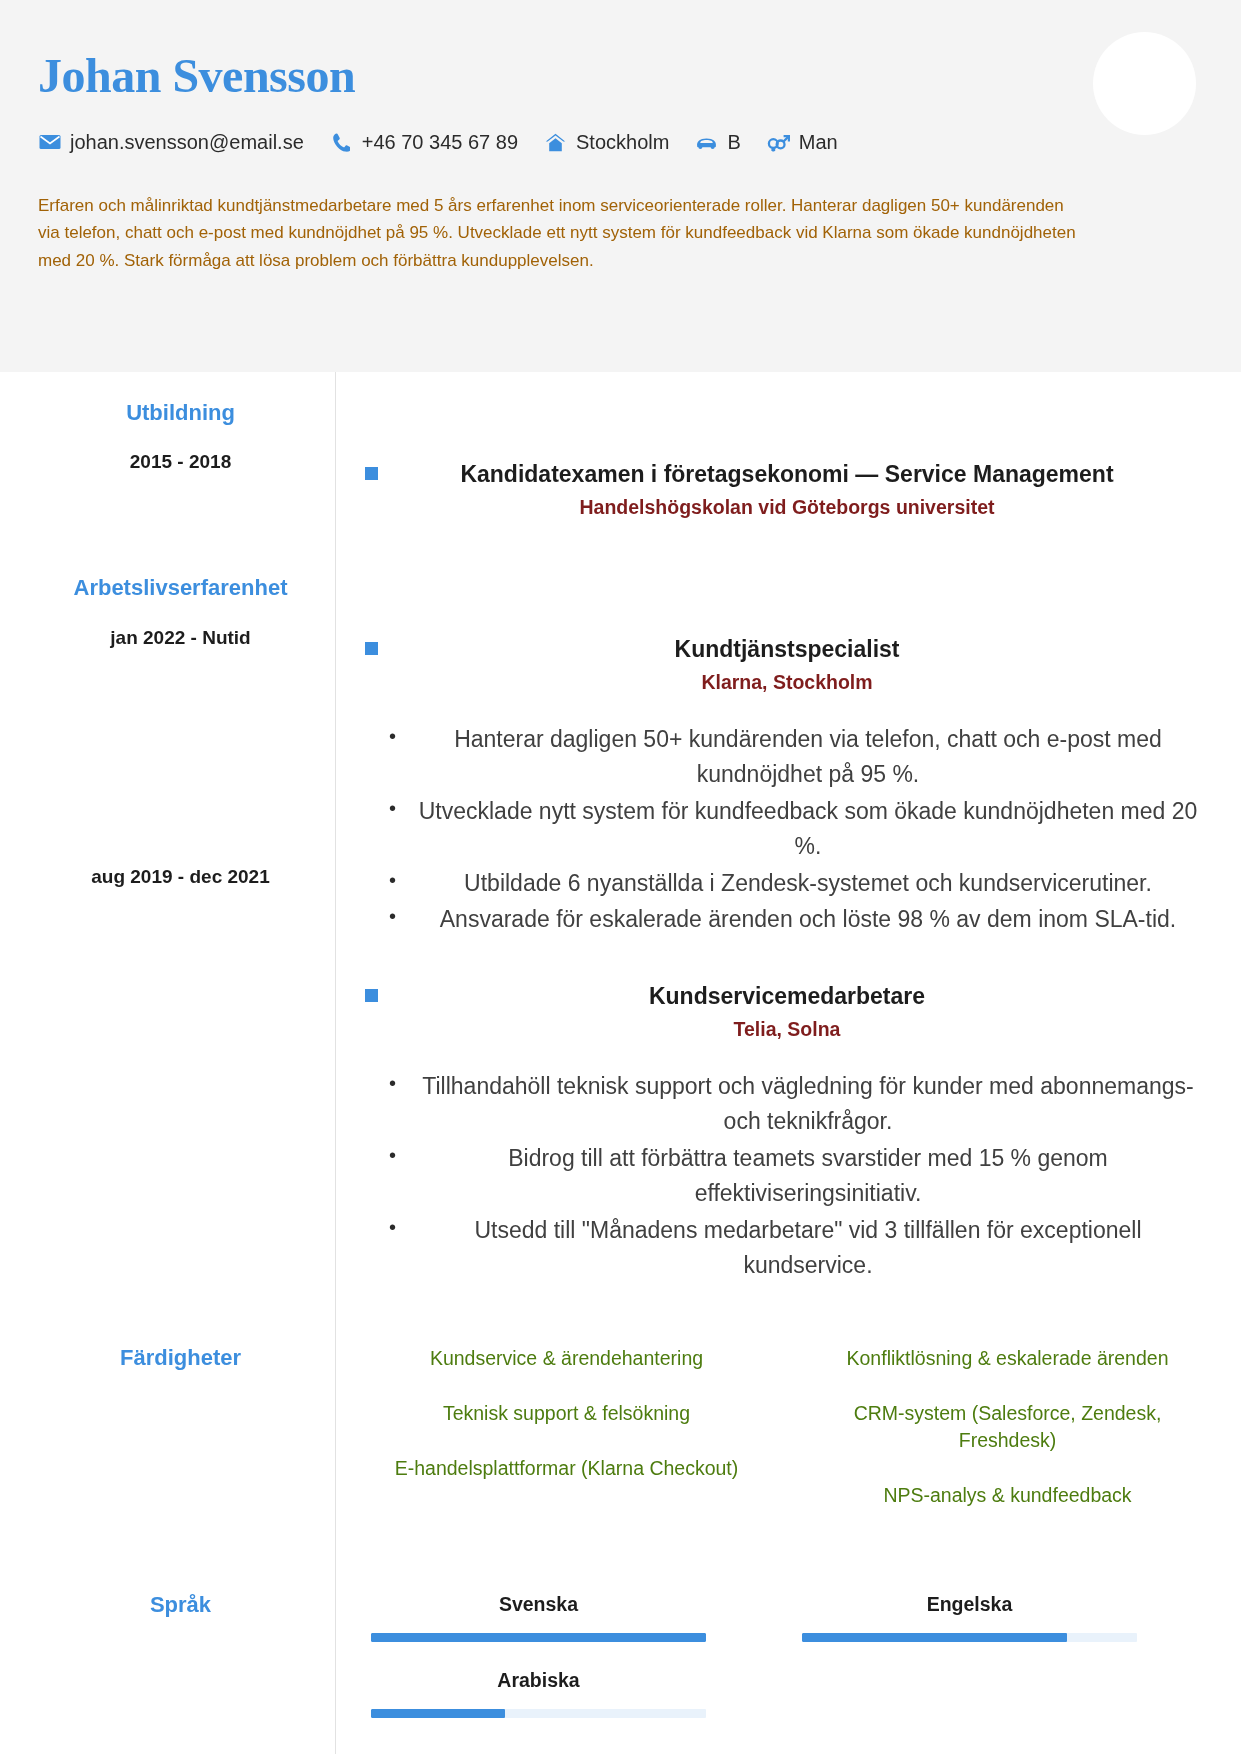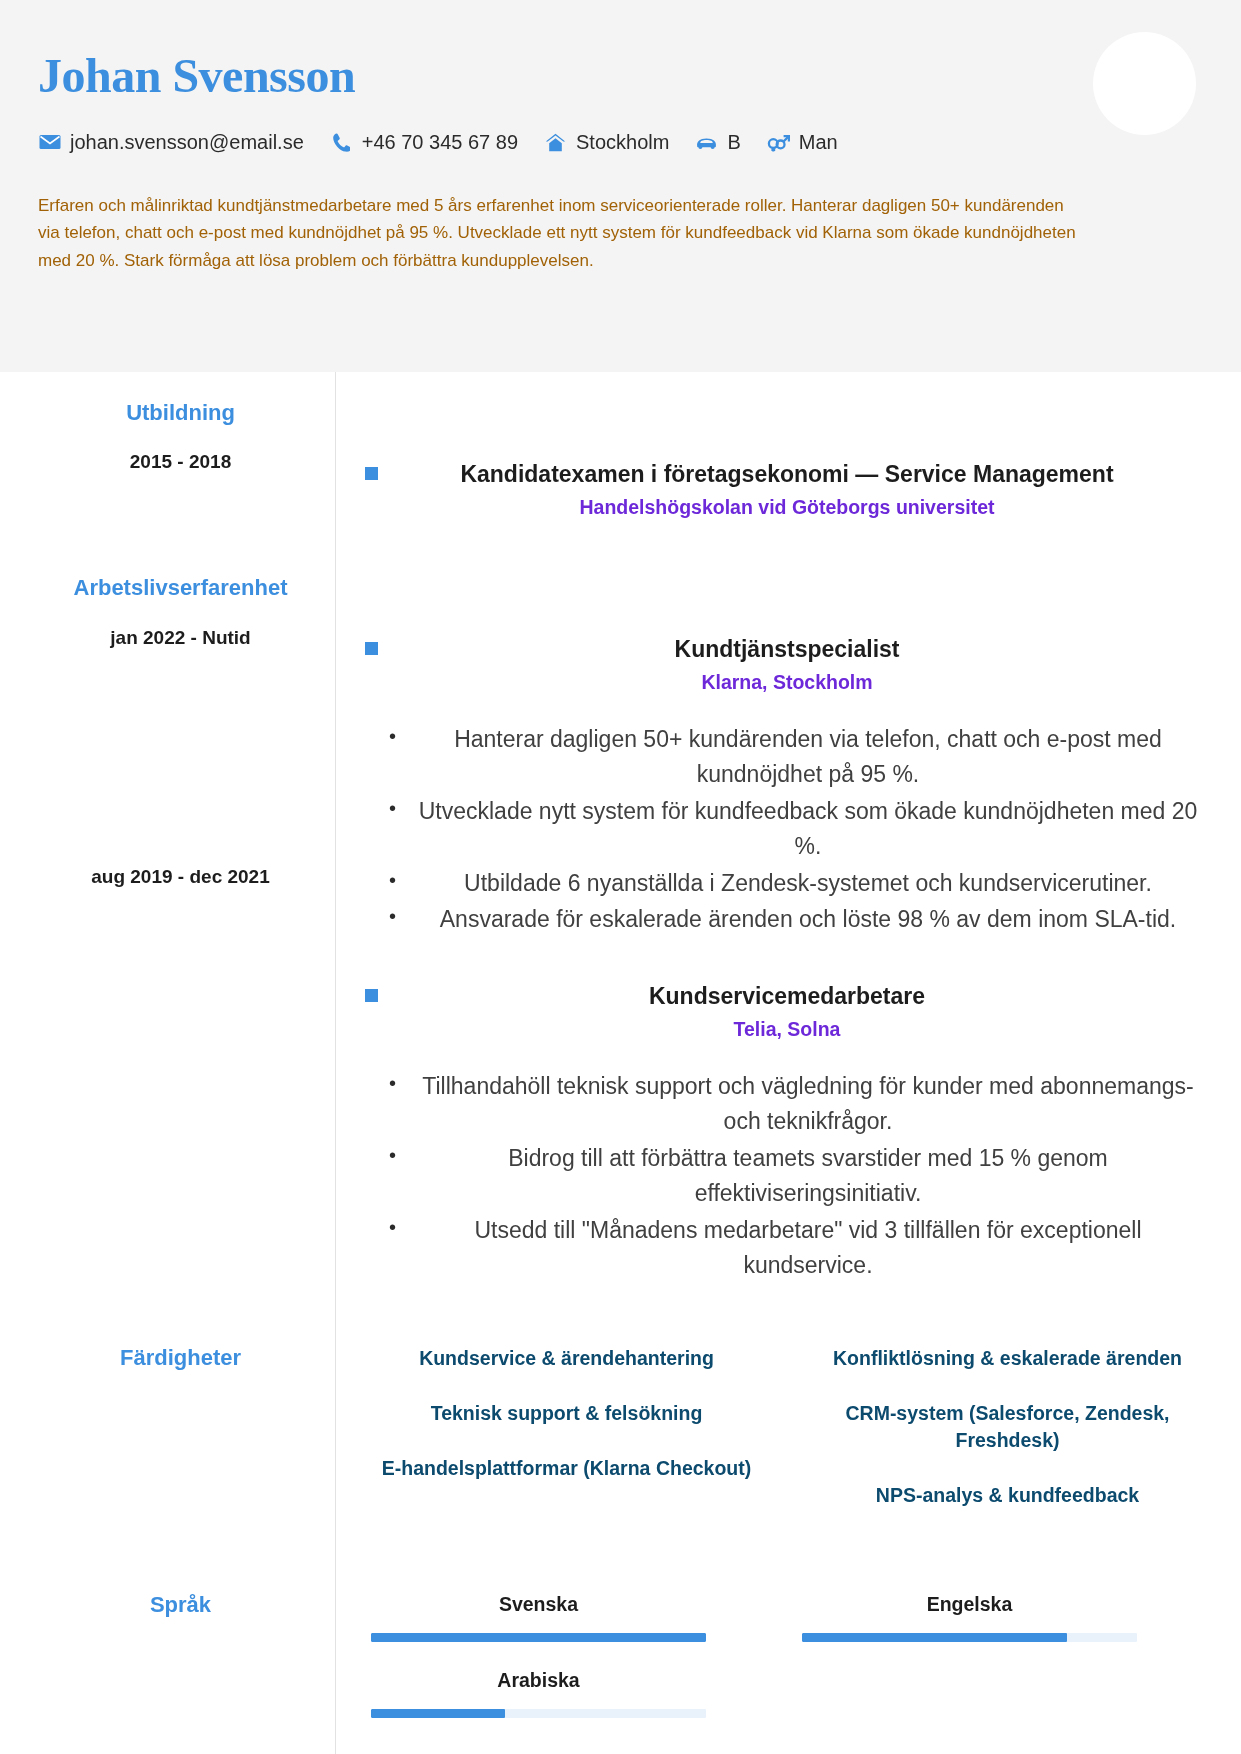--- a/index.html
+++ b/index.html
@@ -140,21 +140,21 @@
   .entry-title {
     font-size: 23px;
     font-weight: 700;
     color: #1d1d1d;
     line-height: 1.35;
   }
 
   .entry-sub {
     font-size: 19.5px;
     font-weight: 700;
-    color: #6d28d9;
+    color: #7f1d1d;
     line-height: 1.35;
     margin-top: 4px;
   }
 
   .bullets {
     margin: 26px 0 0 0;
     padding-left: 40px;
     list-style: none;
   }
 
@@ -188,22 +188,22 @@
   
   .skills-grid {
     display: grid;
     grid-template-columns: 1fr 1fr;
     column-gap: 50px;
     row-gap: 0px;
   }
 
   .skill-item {
     font-size: 19.5px;
-    font-weight: 700;
-    color: #0c4a6e;
+    font-weight: 400;
+    color: #4d7c0f;
     line-height: 1.4;
     margin-bottom: 28px;
   }
 
   
   .lang-grid {
     display: grid;
     grid-template-columns: 1fr 1fr;
     column-gap: 30px;
     row-gap: 26px;

